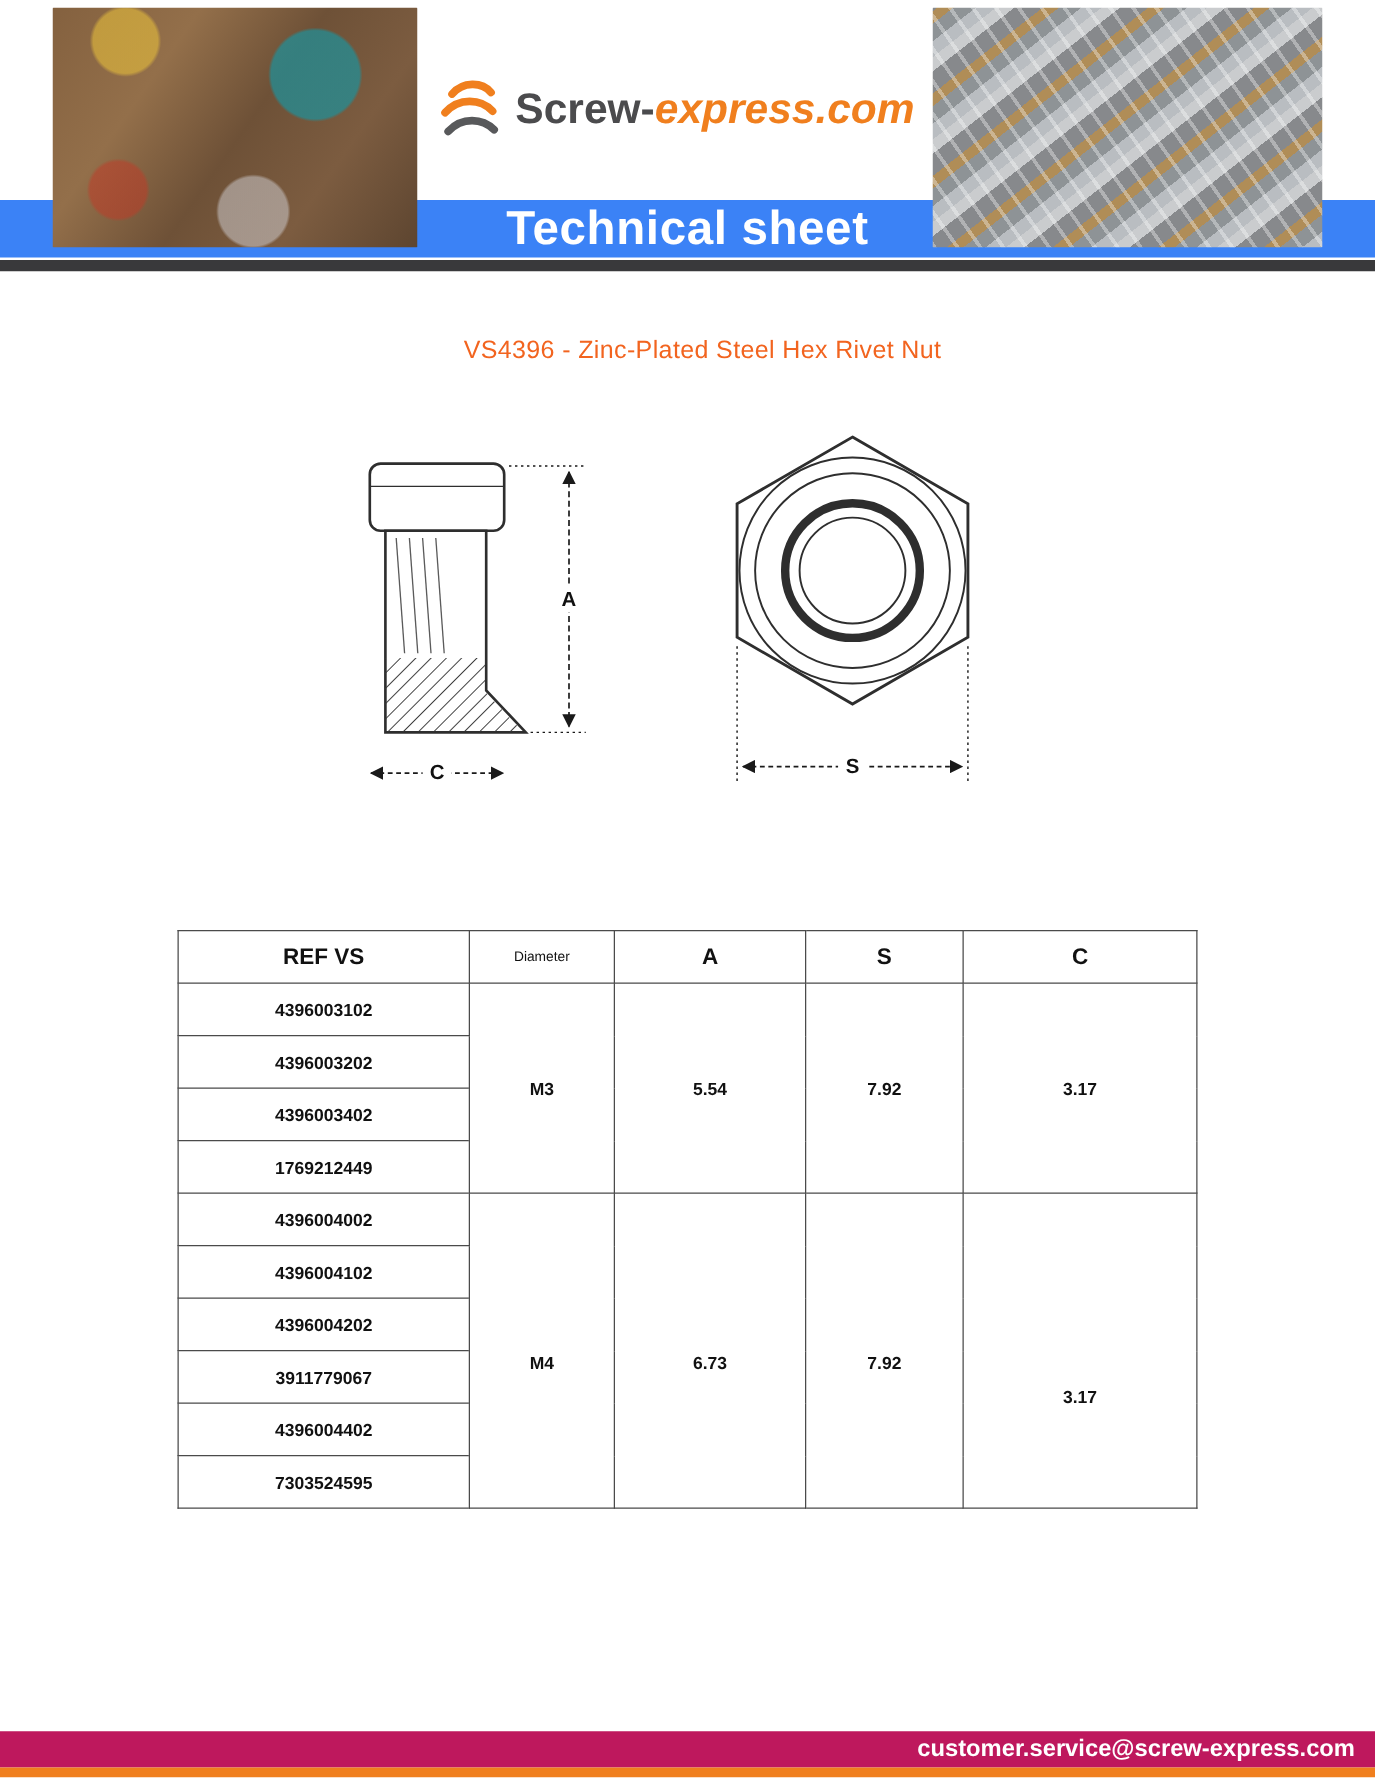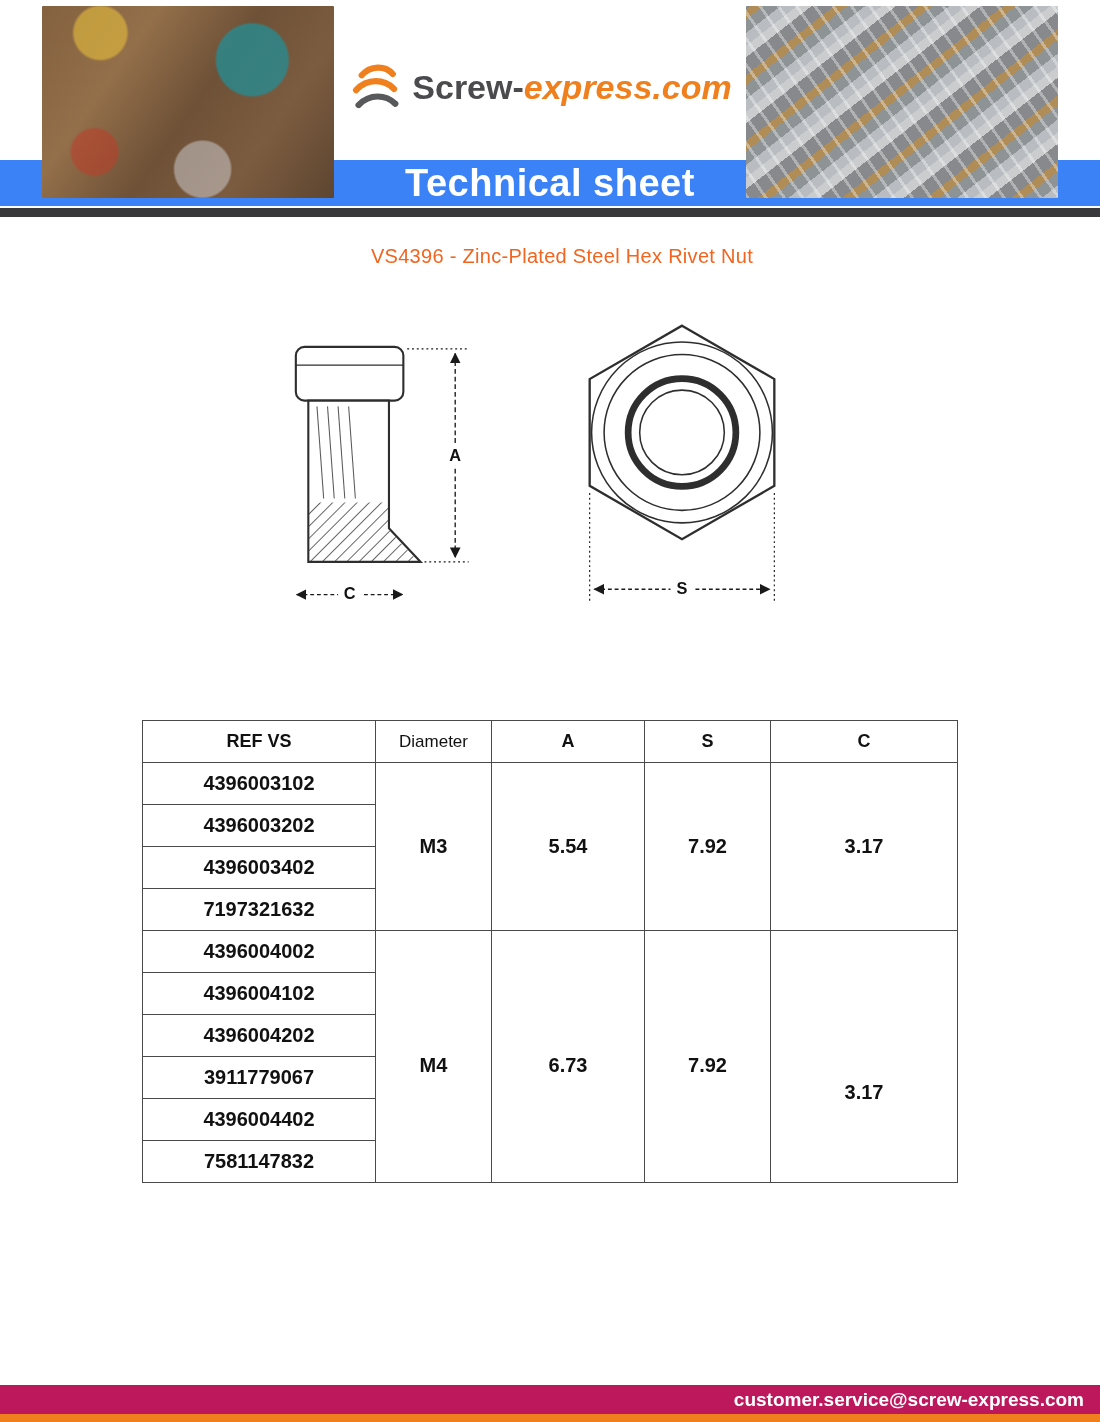--- a/index.html
+++ b/index.html
@@ -31,35 +31,35 @@
   .logo-text{font-size:34px;white-space:nowrap;}
   .logo-dark{color:#4b4b4d;font-weight:bold;}
   .logo-orange{color:#f07f1e;font-style:italic;font-weight:bold;}
 
   
   .banner{height:46px;background:#3b82f6;color:#ffffff;text-align:center;
           font-size:38px;font-weight:bold;line-height:46px;letter-spacing:.5px;}
   .dark-strip{height:9px;background:#39393b;margin-top:2px;}
 
   
-  .product-title{margin-top:28px;text-align:center;color:#f2641f;font-size:20px;letter-spacing:.3px;padding-left:24px;}
+  .product-title{margin-top:52px;text-align:center;color:#f2641f;font-size:20px;letter-spacing:.3px;padding-left:24px;}
 
   
   .diagrams{margin-top:42px;display:flex;justify-content:center;align-items:flex-start;gap:72px;height:322px;}
   .side-view{width:192px;height:308px;}
   .front-view{width:252px;height:318px;}
 
   
   .spec-table{width:810px;margin:88px auto 0;border-collapse:collapse;table-layout:fixed;}
   .spec-table th,.spec-table td{
     border:1px solid #4a4a4a;height:41px;text-align:center;vertical-align:middle;
-    color:#111;padding:0;font-size:20px;
+    color:#111;padding:0;font-size:14px;
   }
   .spec-table th{font-size:18px;font-weight:bold;}
-  .spec-table th.th-normal{font-weight:normal;font-size:17px;}
+  .spec-table th.th-normal{font-weight:normal;font-size:11px;}
   .col-ref{width:232px;} .col-dia{width:115px;} .col-a{width:152px;} .col-s{width:125px;} .col-c{width:186px;}
   td.ref{font-weight:bold;}
   td.val{font-weight:bold;}
   td.shift-sm{padding-top:18px;}
   td.shift-md{padding-top:72px;}
 
   
   .page-footer{position:absolute;left:0;right:0;bottom:0;}
   .footer-bar{height:29px;background:#be185d;color:#ffffff;font-size:19px;font-weight:bold;
               line-height:29px;text-align:right;padding-right:16px;}
@@ -167,21 +167,21 @@
       <td class="val" rowspan="4">7.92</td>
       <td class="val" rowspan="4">3.17</td>
     </tr>
     <tr>
       <td class="ref">4396003202</td>
     </tr>
     <tr>
       <td class="ref">4396003402</td>
     </tr>
     <tr>
-      <td class="ref">7197321632</td>
+      <td class="ref">1769212449</td>
     </tr>
 
     <tr>
       <td class="ref">4396004002</td>
       <td class="val shift-sm" rowspan="6">M4</td>
       <td class="val shift-sm" rowspan="6">6.73</td>
       <td class="val shift-sm" rowspan="6">7.92</td>
       <td class="val shift-md" rowspan="6">3.17</td>
     </tr>
     <tr>
@@ -190,21 +190,21 @@
     <tr>
       <td class="ref">4396004202</td>
     </tr>
     <tr>
       <td class="ref">3911779067</td>
     </tr>
     <tr>
       <td class="ref">4396004402</td>
     </tr>
     <tr>
-      <td class="ref">7581147832</td>
+      <td class="ref">7303524595</td>
     </tr>
   </tbody>
 </table>
 
 <footer class="page-footer">
   <div class="footer-bar">
     <span>customer.service@screw-express.com</span>
   </div>
   <div class="footer-accent"></div>
 </footer>

